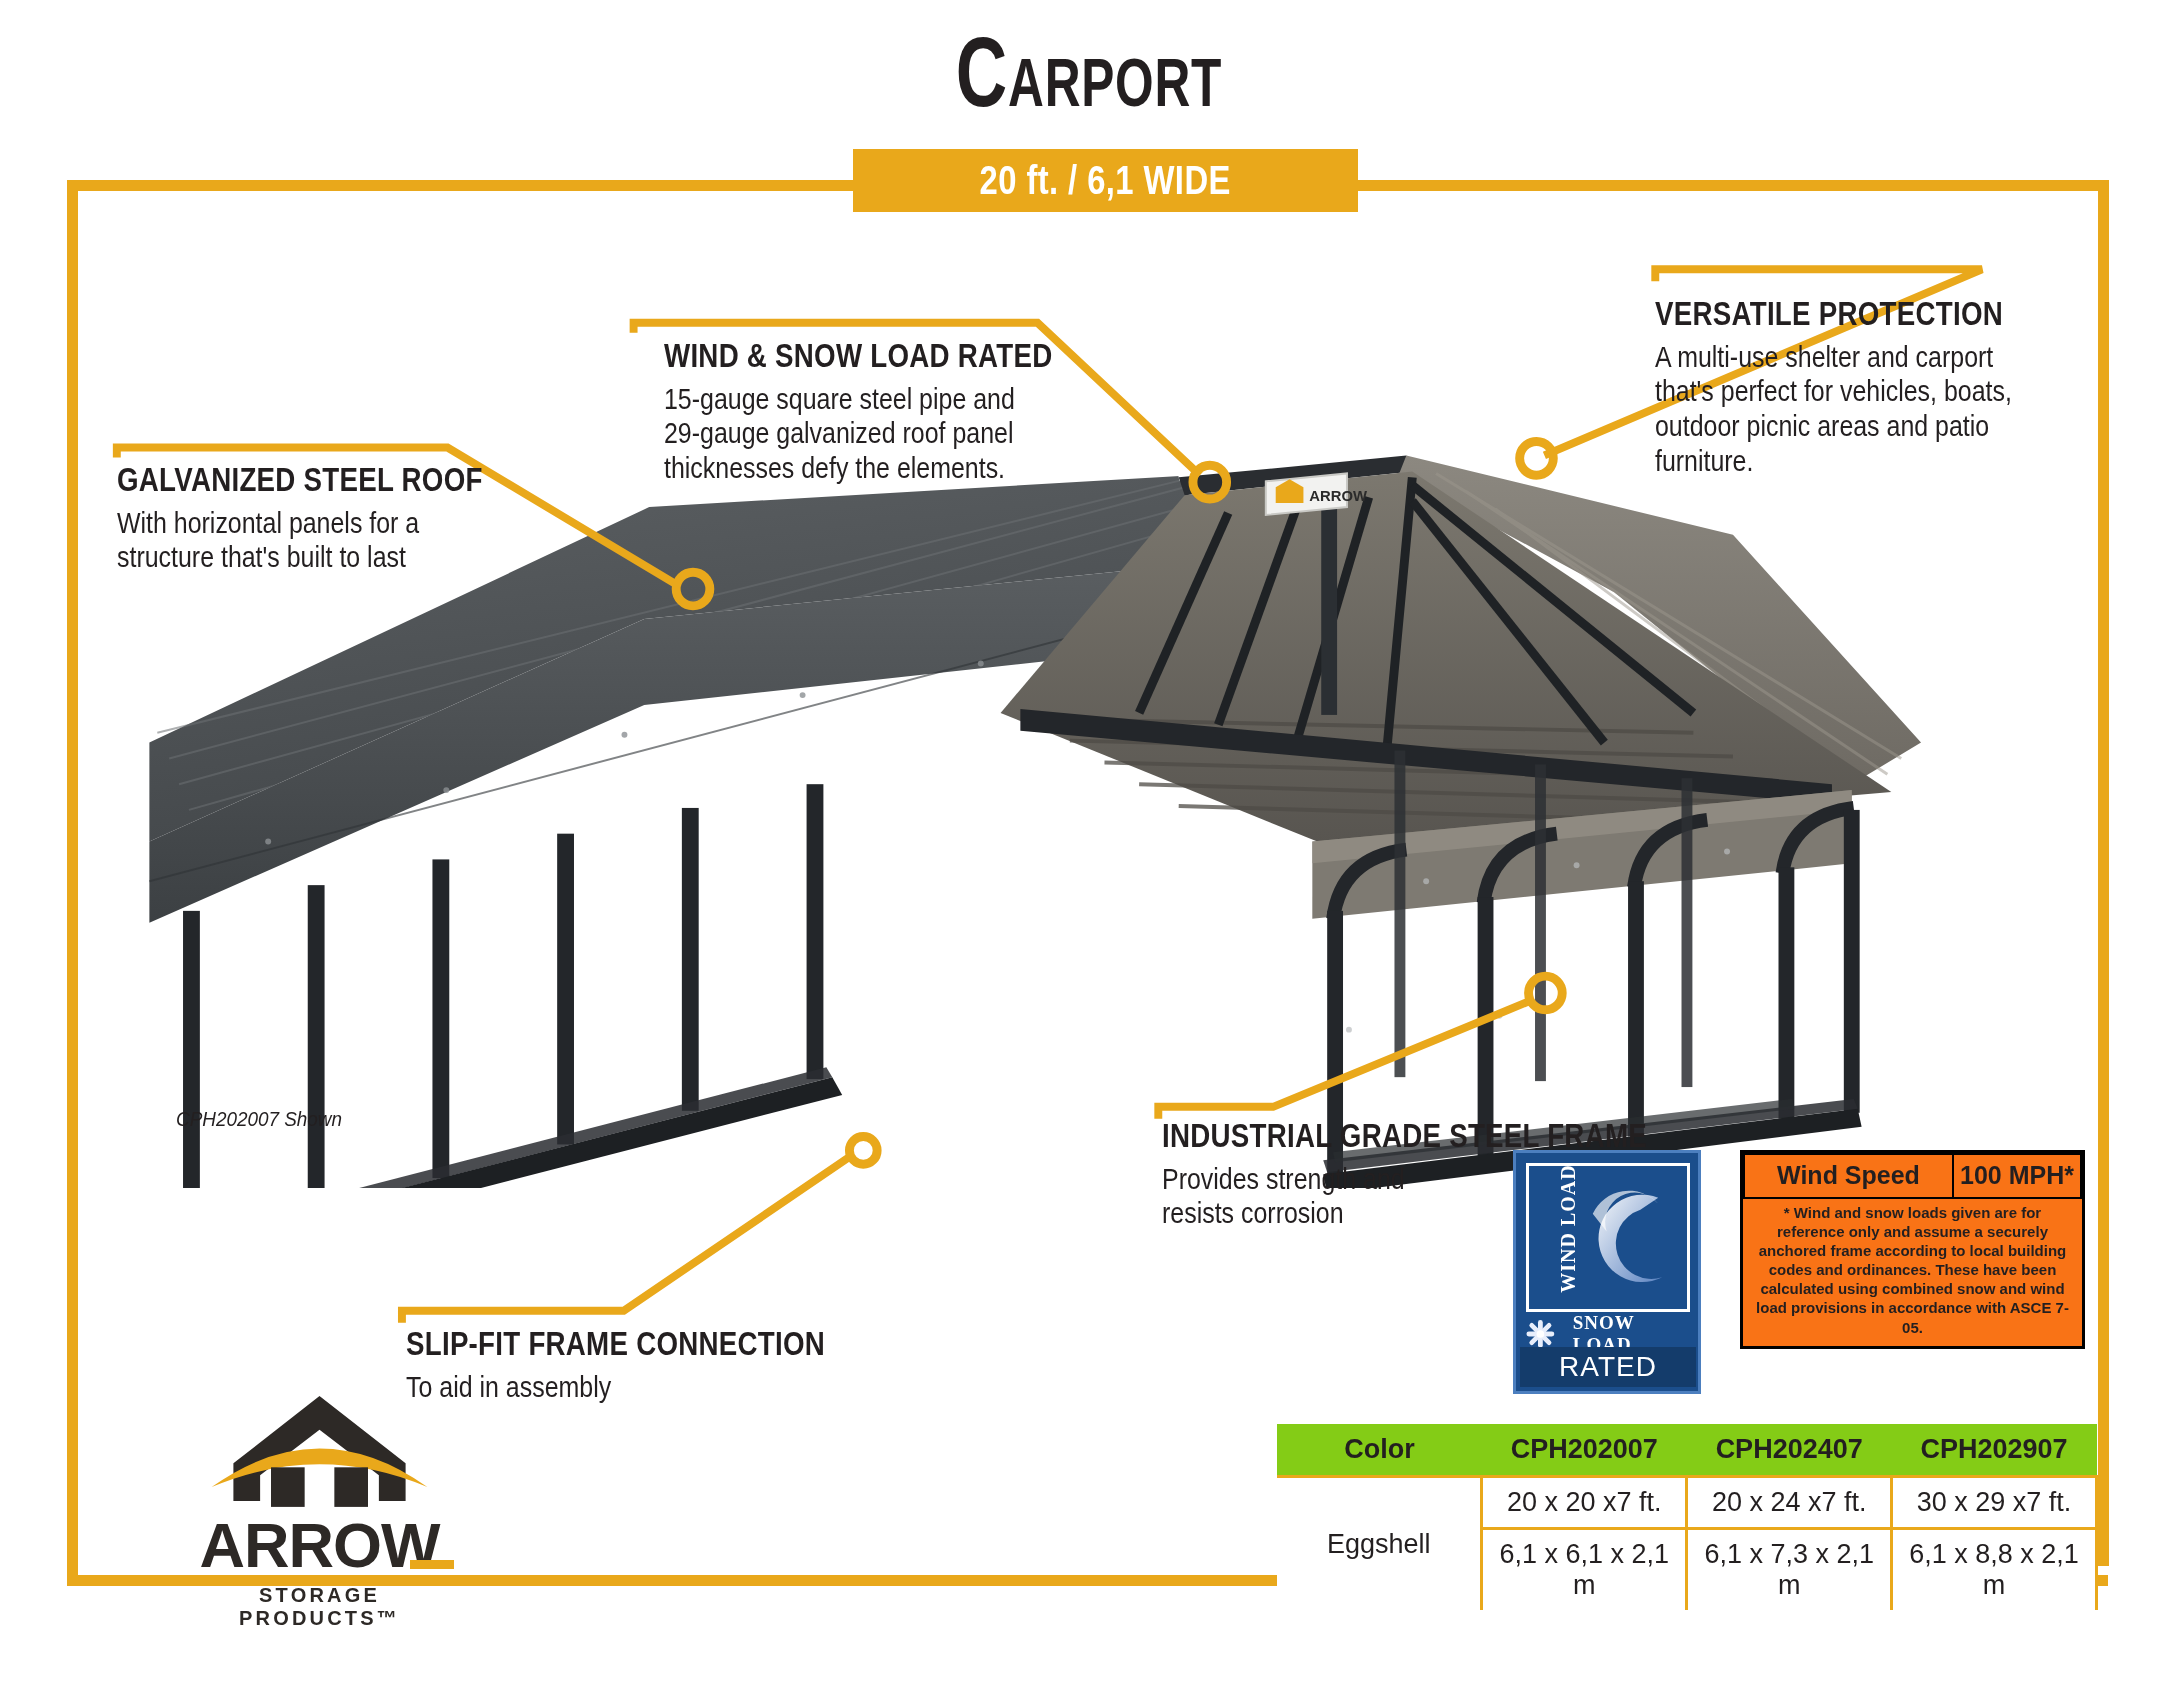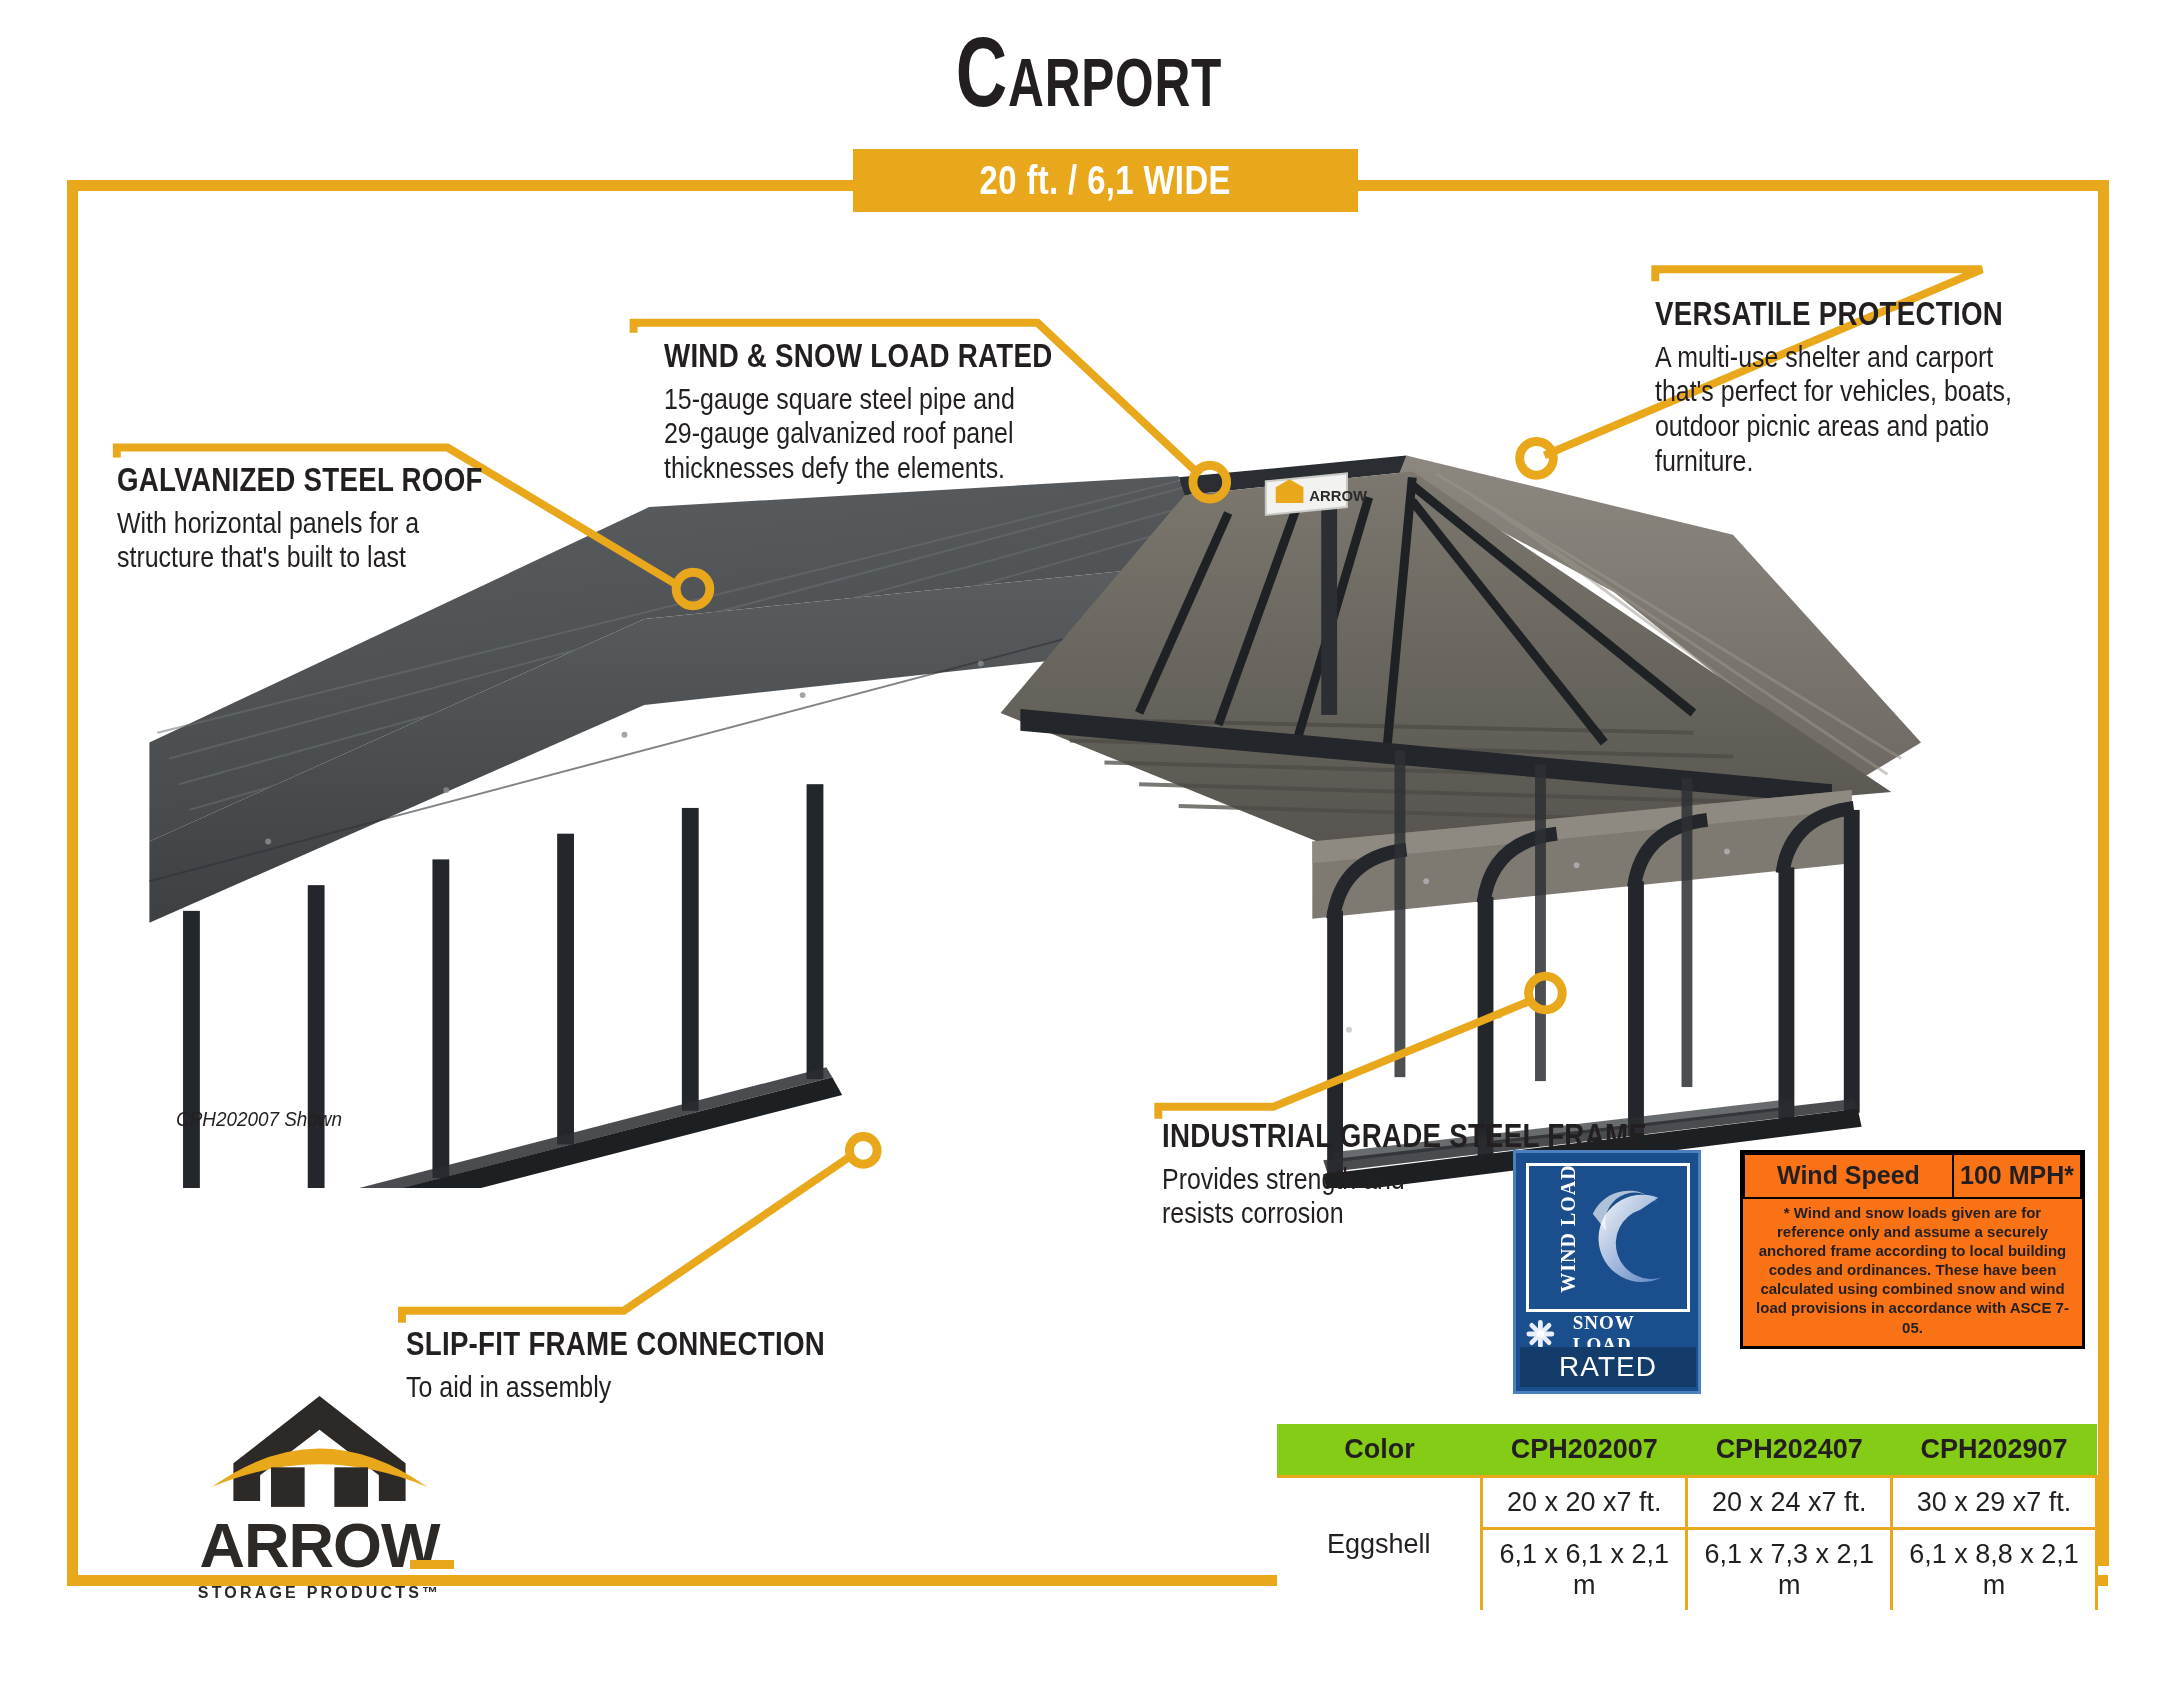--- a/index.html
+++ b/index.html
@@ -66,21 +66,21 @@
 
   
   #arrow-logo{position:absolute;left:176px;top:1390px;width:287px;height:230px;}
   #logo-wordmark{
     position:absolute;left:0;top:119px;width:287px;text-align:center;
     font-weight:bold;font-size:63px;letter-spacing:-1px;color:#2D2926;
     font-family:"Liberation Sans",sans-serif;
   }
   #logo-tagline{
     position:absolute;left:0;top:194px;width:287px;text-align:center;
-    font-size:16px;letter-spacing:3.2px;color:#2D2926;font-weight:bold;
+    font-size:20px;letter-spacing:3.2px;color:#2D2926;font-weight:bold;
     font-family:"Liberation Sans",sans-serif;
   }
 
   
   #rated-badge{position:absolute;left:1513px;top:1150px;width:188px;height:244px;
     background:#1B4E8C;border:3px solid #4C7FBF;box-sizing:border-box;}
   #badge-inner{position:absolute;left:10px;top:10px;width:164px;height:149px;
     border:3px solid #fff;box-sizing:border-box;background:#1B4E8C;}
   #badge-wind-label{
     position:absolute;left:-26px;top:51px;width:131px;text-align:center;

